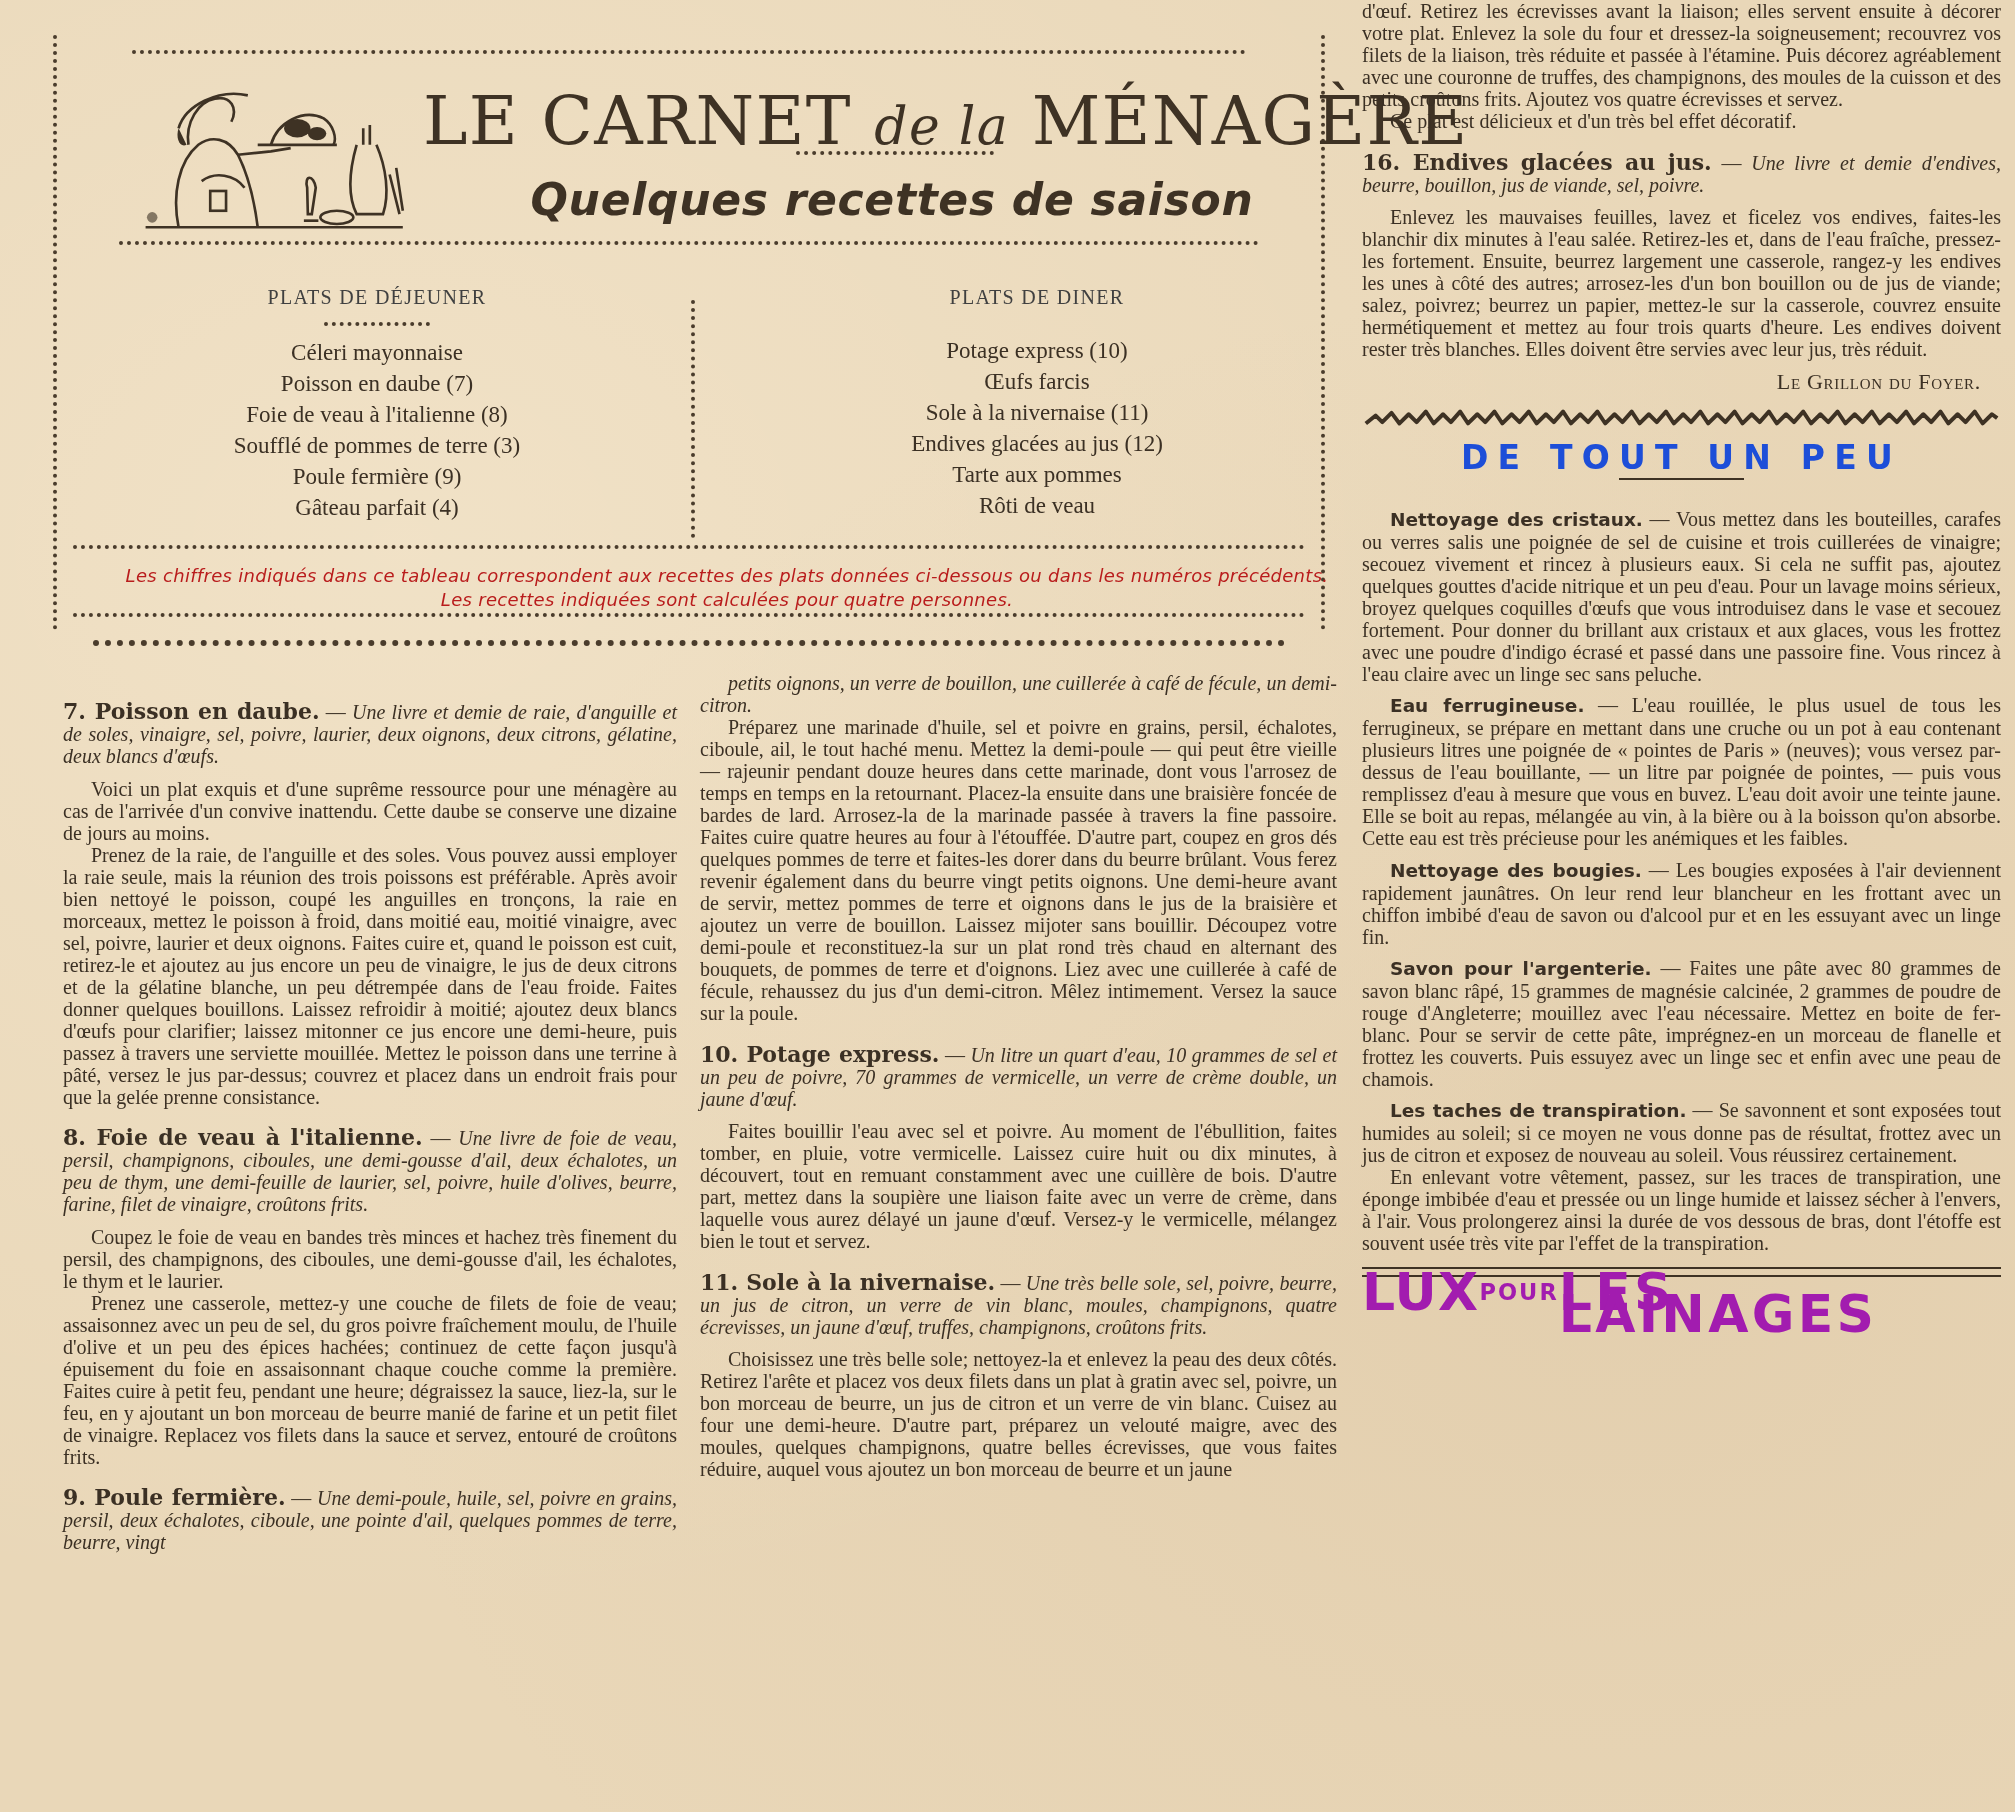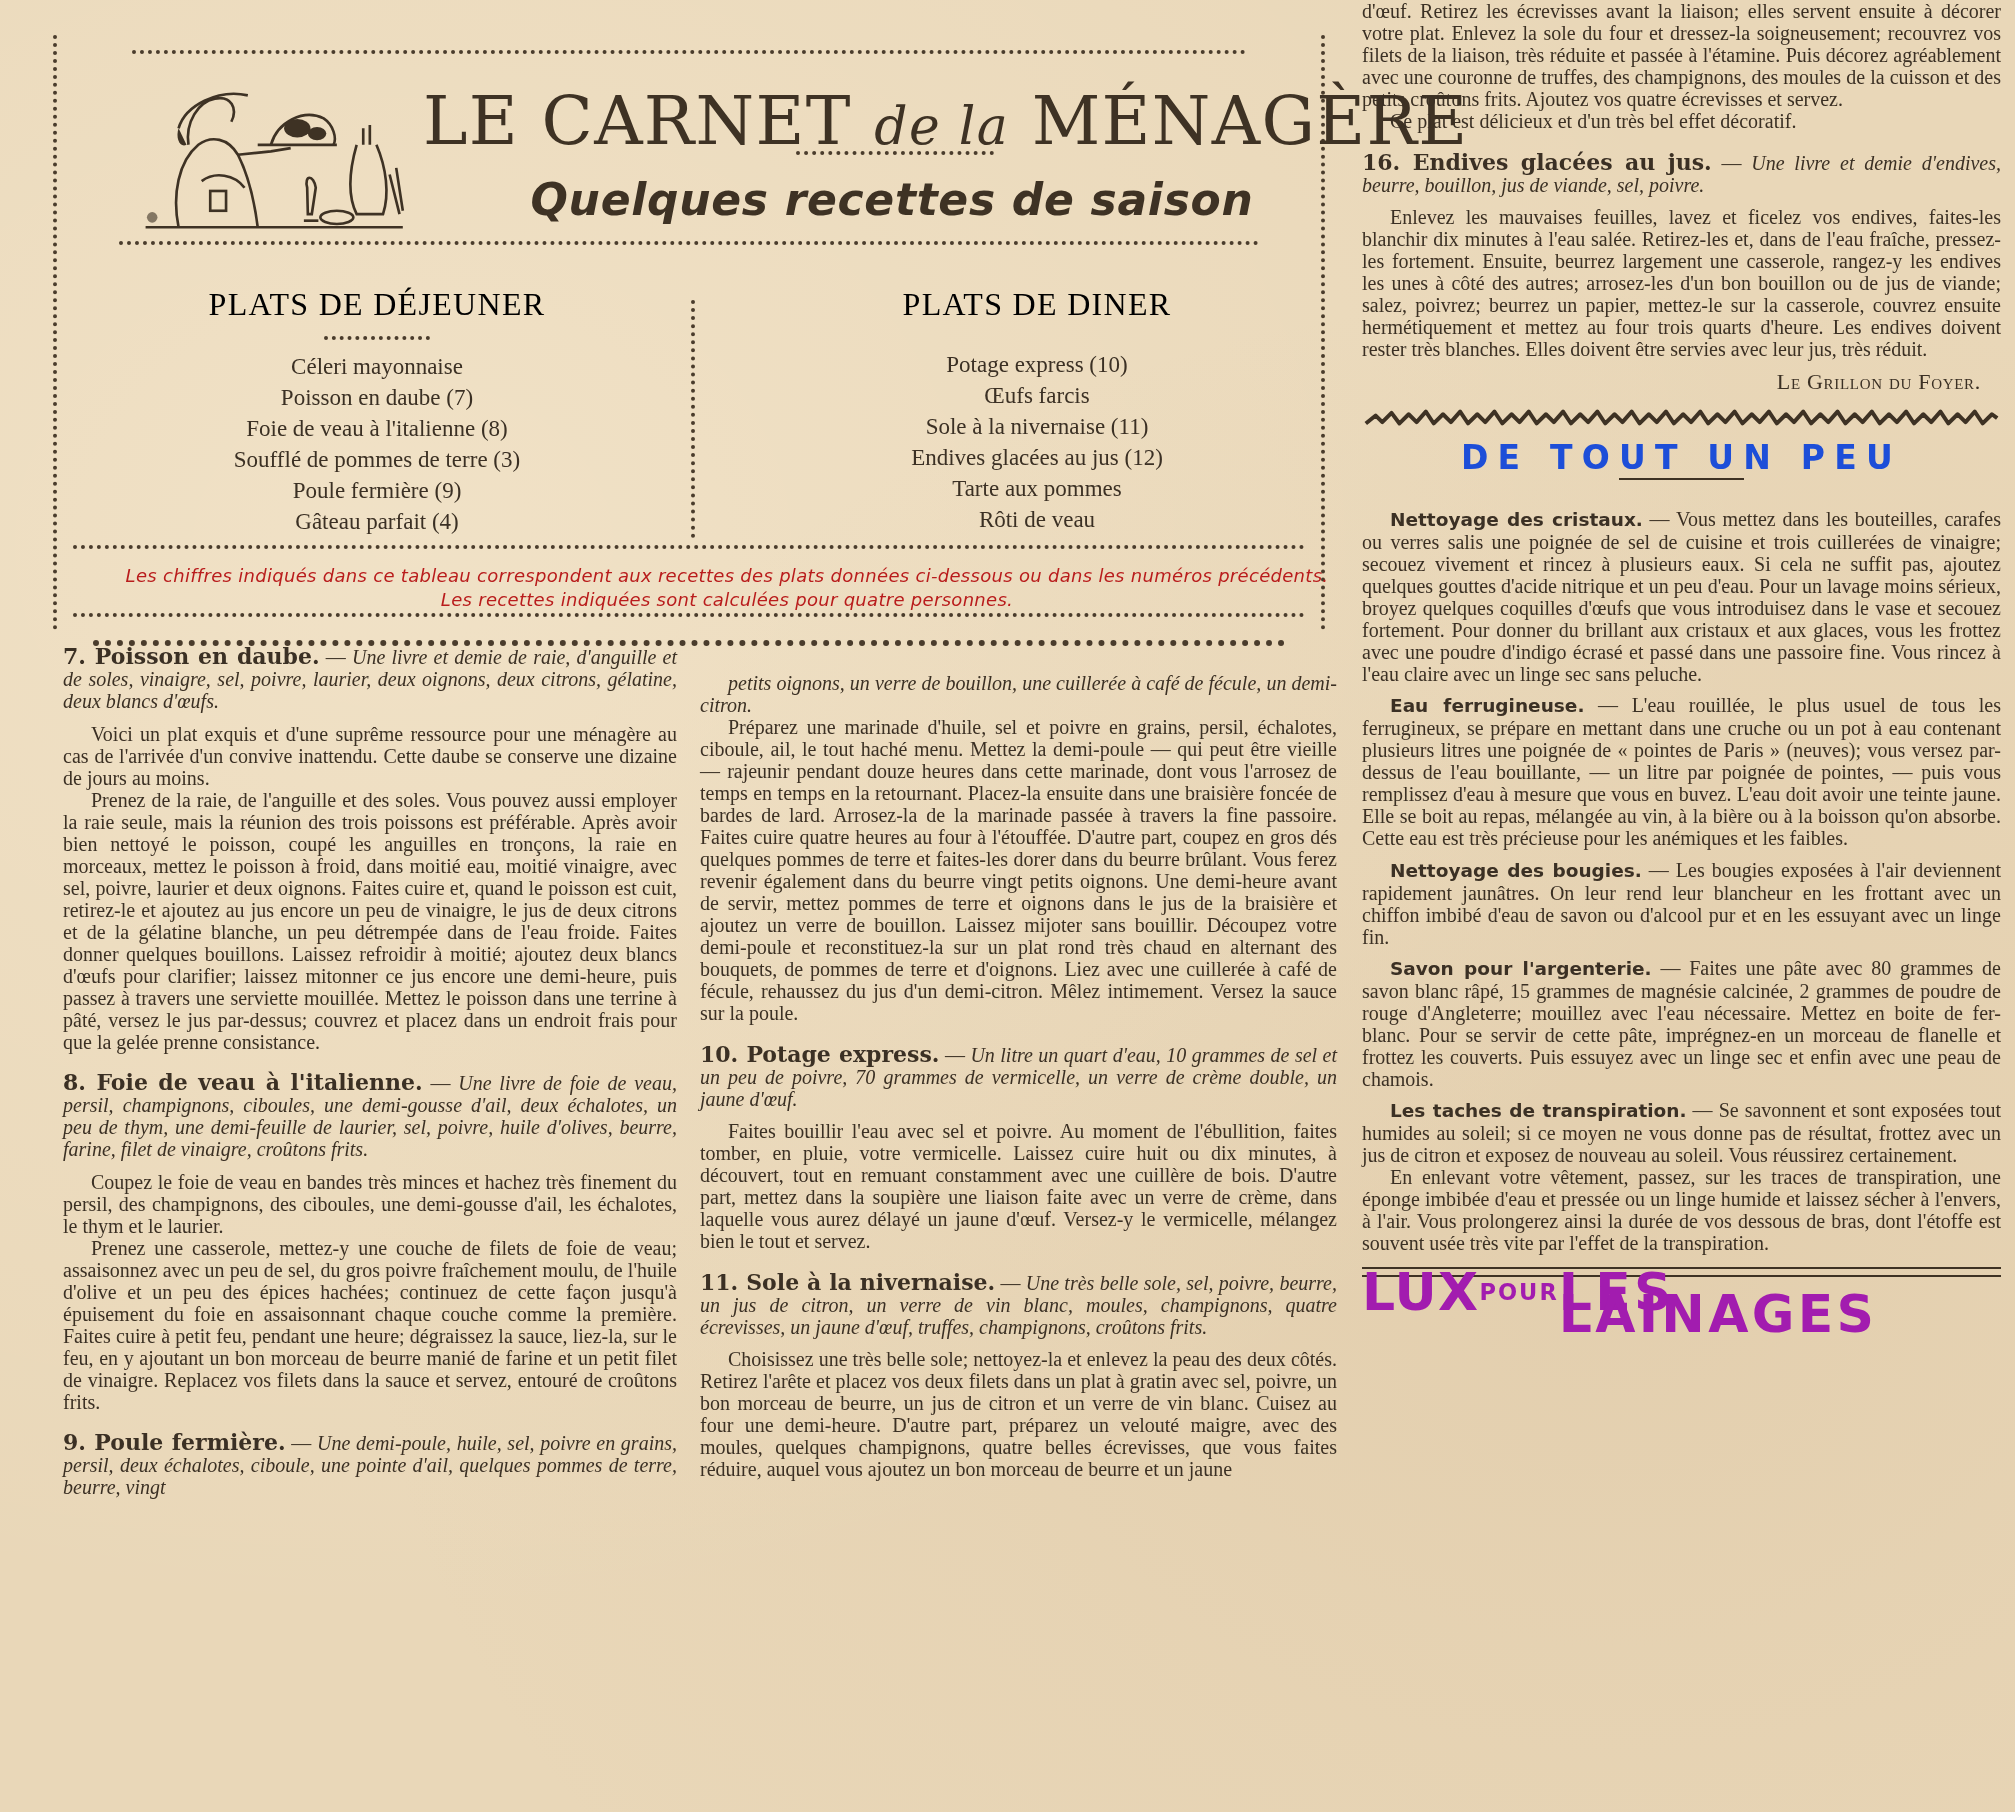--- a/index.html
+++ b/index.html
@@ -39,35 +39,35 @@
   .subtitle {
     position:absolute; left:383px; top:165px; width:938px; text-align:center;
     font-family:"DejaVu Sans", sans-serif; font-style:italic; font-size:44px;
     color:#3e3224; letter-spacing:0.7px;font-weight:bold;
   }
 
   .menu-col { position:absolute; top:277px; width:594px; text-align:center; }
   .menu-col.left { left:40px; }
   .menu-col.right { left:700px; }
   .menu-head {
-    font-family:"Liberation Serif", serif; font-size:32px; letter-spacing:1.3px;
-    color:#000000; margin-bottom:13.2px;
+    font-family:"Liberation Serif", serif; font-size:20px; letter-spacing:1.3px;
+    color:#404040; margin-bottom:13.2px;
   }
   .menu-head-dots { display:inline-block; width:106px; border-top:4px dotted #4a3c2c; margin:0 0 9.2px 0; }
   .menu-item { font-size:23px; line-height:31px; color:#3b3024; }
 
   .note {
     position:absolute; left:73px; width:1228px; top:555px; text-align:center;
     font-family:"DejaVu Sans", sans-serif; font-style:italic; font-size:18px; line-height:24.4px;
     color:#b91c1c; letter-spacing:0.3px;
   }
 
   
   .col { position:absolute; font-size:20px; line-height:22px; text-align:justify; color:#3b3024; }
-  .col.left { left:63px; top:645px; width:614px; }
+  .col.left { left:63px; top:700px; width:614px; }
   .col.mid  { left:700px; top:672px; width:637px; }
   .col.right { left:1362px; top:0px; width:639px; }
   .col p { margin:0; text-indent:28px; }
   .col p.noindent { text-indent:0; }
   .col .recipe { margin-top:18.5px; }
   .col .recipe:first-child { margin-top:0; }
   .col .ingredients { text-indent:0; margin-bottom:10.6px; }
   .recipe-title { font-family:"DejaVu Serif", serif; font-weight:bold; font-size:22px; }
   .ital { font-style:italic; }
   .cont-ital { font-style:italic; text-indent:0; margin-bottom:10.6px; }

